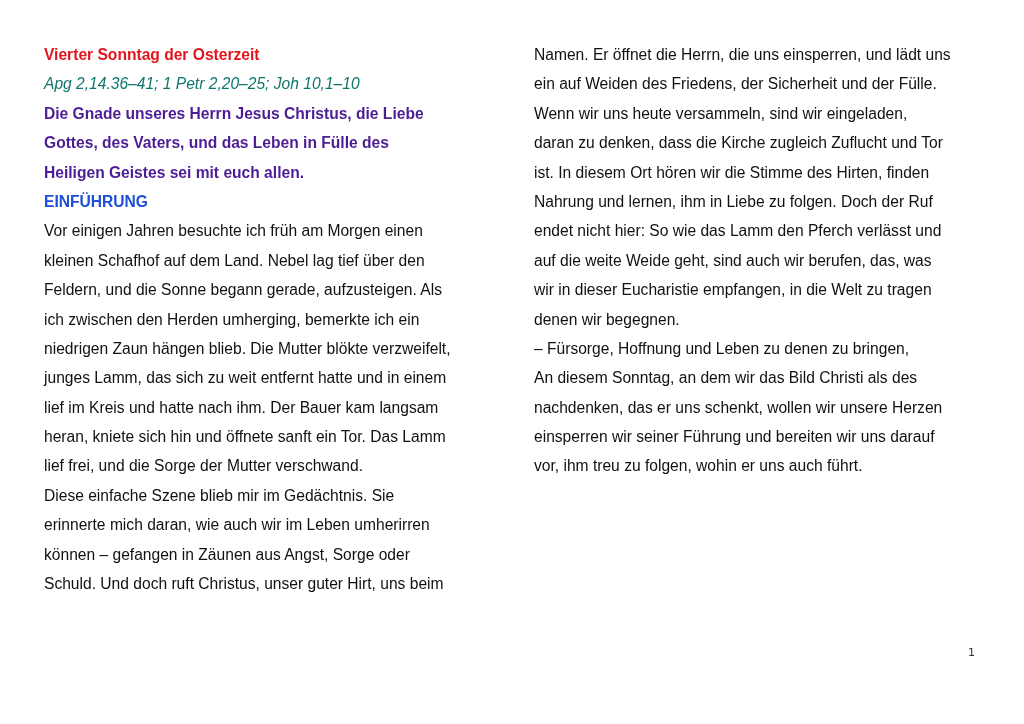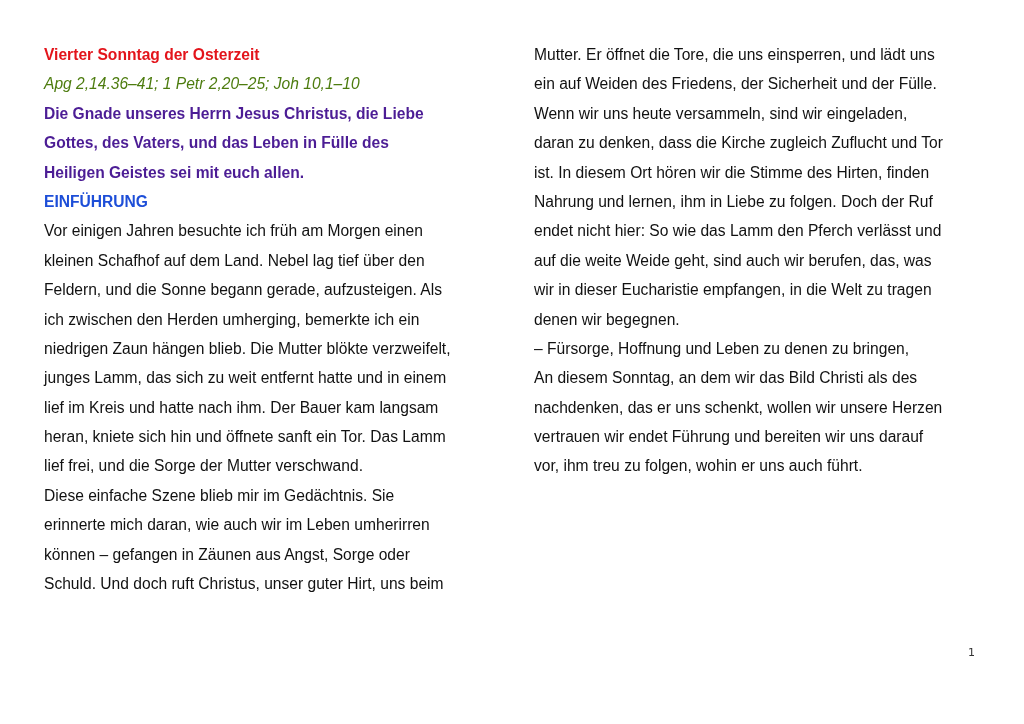--- a/index.html
+++ b/index.html
@@ -34,21 +34,21 @@
     .line {
       display: block;
       white-space: nowrap;
       height: 29.4px;
     }
     .title {
       color: #e3141b;
       font-weight: bold;
     }
     .refs {
-      color: #4d7c0f;
+      color: #0f766e;
       font-style: italic;
     }
     .greeting {
       font-weight: bold;
       color: #4c1d95;
     }
     .section-heading {
       color: #1d4ed8;
       font-weight: bold;
     }
@@ -82,31 +82,31 @@
     <span class="line">lief im Kreis und hatte nach ihm. Der Bauer kam langsam</span>
     <span class="line">heran, kniete sich hin und öffnete sanft ein Tor. Das Lamm</span>
     <span class="line">lief frei, und die Sorge der Mutter verschwand.</span>
     <span class="line">Diese einfache Szene blieb mir im Gedächtnis. Sie</span>
     <span class="line">erinnerte mich daran, wie auch wir im Leben umherirren</span>
     <span class="line">können – gefangen in Zäunen aus Angst, Sorge oder</span>
     <span class="line">Schuld. Und doch ruft Christus, unser guter Hirt, uns beim</span>
   </div>
 
   <div class="column col-right">
-    <span class="line">Mutter. Er öffnet die Tore, die uns einsperren, und lädt uns</span>
+    <span class="line">Namen. Er öffnet die Herrn, die uns einsperren, und lädt uns</span>
     <span class="line">ein auf Weiden des Friedens, der Sicherheit und der Fülle.</span>
     <span class="line">Wenn wir uns heute versammeln, sind wir eingeladen,</span>
     <span class="line">daran zu denken, dass die Kirche zugleich Zuflucht und Tor</span>
     <span class="line">ist. In diesem Ort hören wir die Stimme des Hirten, finden</span>
     <span class="line">Nahrung und lernen, ihm in Liebe zu folgen. Doch der Ruf</span>
     <span class="line">endet nicht hier: So wie das Lamm den Pferch verlässt und</span>
     <span class="line">auf die weite Weide geht, sind auch wir berufen, das, was</span>
     <span class="line">wir in dieser Eucharistie empfangen, in die Welt zu tragen</span>
     <span class="line">denen wir begegnen.</span>
     <span class="line">– Fürsorge, Hoffnung und Leben zu denen zu bringen,</span>
     <span class="line">An diesem Sonntag, an dem wir das Bild Christi als des</span>
     <span class="line">nachdenken, das er uns schenkt, wollen wir unsere Herzen</span>
-    <span class="line">vertrauen wir endet Führung und bereiten wir uns darauf</span>
+    <span class="line">einsperren wir seiner Führung und bereiten wir uns darauf</span>
     <span class="line">vor, ihm treu zu folgen, wohin er uns auch führt.</span>
   </div>
 
   <div class="page-number">1</div>
 </div>
 
 </body></html>

